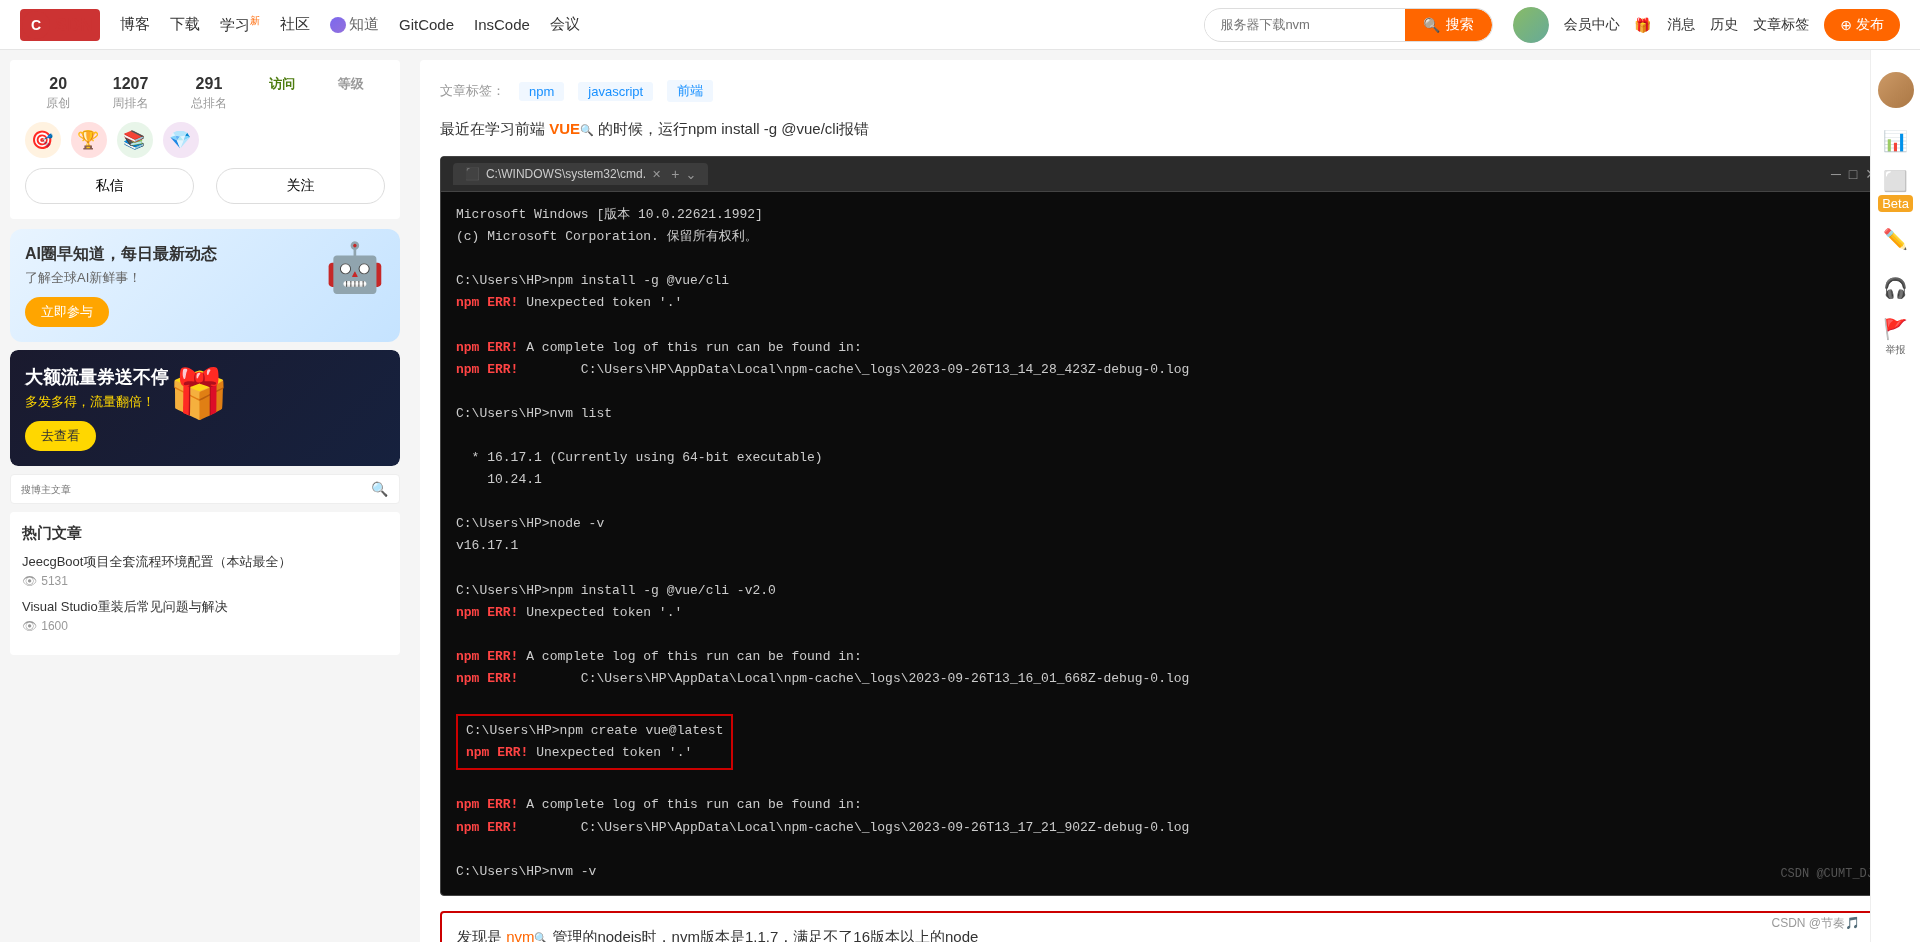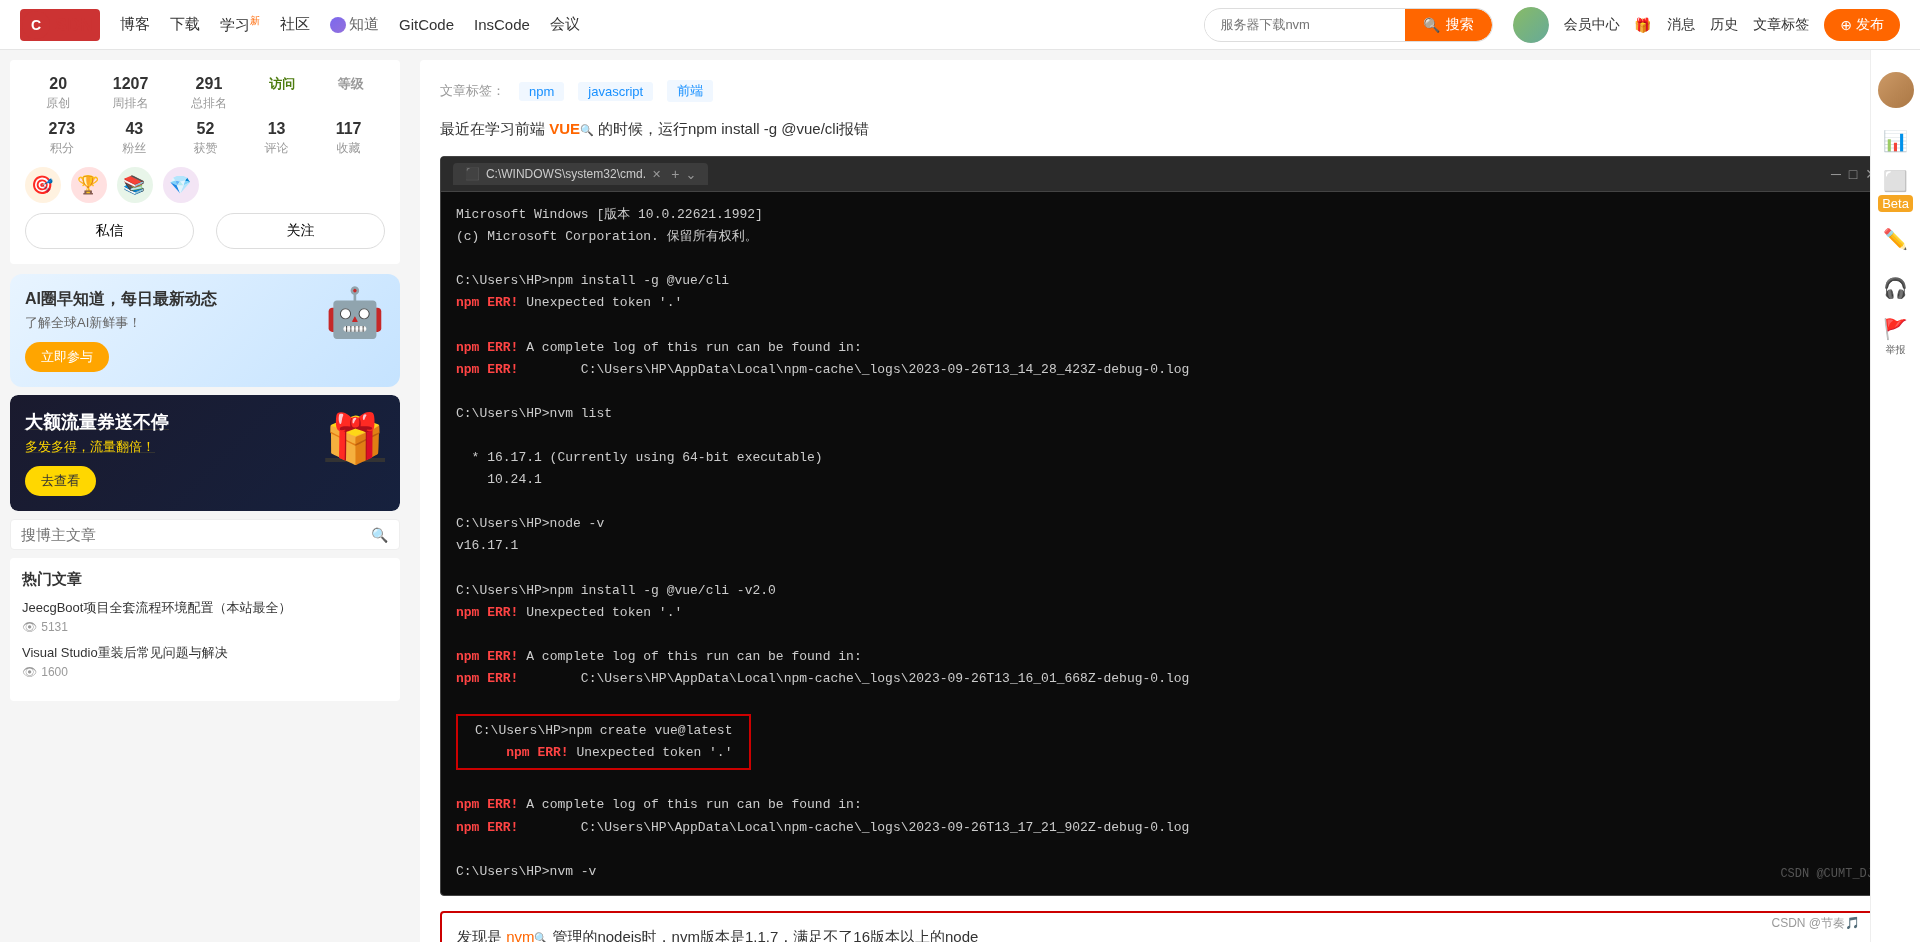--- a/index.html
+++ b/index.html
@@ -174,42 +174,20 @@
           <div class="stat-label">总排名</div>
         </div>
         <div class="stat-item">
           <div class="stat-num" style="font-size:13px;color:#4d7c0f;">访问</div>
         </div>
         <div class="stat-item">
           <div class="stat-num" style="font-size:13px;color:#999;">等级</div>
         </div>
       </div>
 
-      <div class="profile-stats-row">
-        <div class="stat-item">
-          <div class="stat-num">273</div>
-          <div class="stat-label">积分</div>
-        </div>
-        <div class="stat-item">
-          <div class="stat-num">43</div>
-          <div class="stat-label">粉丝</div>
-        </div>
-        <div class="stat-item">
-          <div class="stat-num">52</div>
-          <div class="stat-label">获赞</div>
-        </div>
-        <div class="stat-item">
-          <div class="stat-num">13</div>
-          <div class="stat-label">评论</div>
-        </div>
-        <div class="stat-item">
-          <div class="stat-num">117</div>
-          <div class="stat-label">收藏</div>
-        </div>
-      </div>
 
       <div class="profile-badges">
         <div class="badge-icon" style="background:#fff2e0;">🎯</div>
         <div class="badge-icon" style="background:#ffe0e0;">🏆</div>
         <div class="badge-icon" style="background:#e8f5e9;">📚</div>
         <div class="badge-icon" style="background:#f3e5f5;">💎</div>
       </div>
 
       <div class="profile-actions">
         <button class="action-btn">私信</button>
@@ -225,33 +203,33 @@
             <div class="banner-subtitle">了解全球AI新鲜事！</div>
             <button class="banner-btn">立即参与</button>
           </div>
           <div style="font-size:48px;margin-top:-5px;">🤖</div>
         </div>
       </div>
     </div>
 
     <div class="sidebar-banner">
       <div class="banner-traffic">
-        <div style="display:flex;justify-content:space-between;align-items:flex-start;text-decoration:underline;">
+        <div style="display:flex;justify-content:flex-start;align-items:flex-start;">
           <div>
             <div class="banner-traffic-title">大额流量券送不停</div>
             <div class="banner-traffic-sub" style="color:#ffd700;">多发多得，流量翻倍！</div>
             <button class="banner-traffic-btn">去查看</button>
           </div>
           <div style="font-size:48px;">🎁</div>
         </div>
       </div>
     </div>
 
     <div class="sidebar-search">
-      <input type="text" style="flex: 1 1 0%; border: none; outline: none; font-size: 15px;" placeholder="搜博主文章">
+      <input type="text" style="flex: 1 1 0%; border: none; outline: none; font-size: 10px;" placeholder="搜博主文章">
       <span class="sidebar-search-icon">🔍</span>
     </div>
 
     <div class="hot-articles">
       <div class="hot-title">热门文章</div>
       <div class="hot-item">
         <div class="hot-item-title">JeecgBoot项目全套流程环境配置（本站最全）</div>
         <div class="hot-item-meta">
           <span>👁</span>
           <span>5131</span>
@@ -316,21 +294,21 @@
           <div class="term-line term-normal">v16.17.1</div>
           <div class="term-line">&nbsp;</div>
           <div class="term-line term-normal">C:\Users\HP&gt;npm install -g @vue/cli -v2.0</div>
           <div class="term-line"><span class="term-err">npm ERR!</span><span class="term-normal"> Unexpected token '.'</span></div>
           <div class="term-line">&nbsp;</div>
           <div class="term-line"><span class="term-err">npm ERR!</span><span class="term-normal"> A complete log of this run can be found in:</span></div>
           <div class="term-line"><span class="term-err">npm ERR!</span><span class="term-normal">&nbsp;&nbsp;&nbsp;&nbsp;&nbsp;&nbsp;&nbsp;&nbsp;C:\Users\HP\AppData\Local\npm-cache\_logs\2023-09-26T13_16_01_668Z-debug-0.log</span></div>
           <div class="term-line">&nbsp;</div>
 
           
-          <div style="border: 2px solid #cc0000; display: inline-block; padding: 4px 17px; margin: 2px 0; text-align: right;">
+          <div style="border: 2px solid #cc0000; display: inline-block; padding: 4px 8px; margin: 2px 0;">
             <div class="term-line term-normal">C:\Users\HP&gt;npm create vue@latest</div>
             <div class="term-line"><span class="term-err">npm ERR!</span><span class="term-normal"> Unexpected token '.'</span></div>
           </div>
 
           <div class="term-line">&nbsp;</div>
           <div class="term-line"><span class="term-err">npm ERR!</span><span class="term-normal"> A complete log of this run can be found in:</span></div>
           <div class="term-line"><span class="term-err">npm ERR!</span><span class="term-normal">&nbsp;&nbsp;&nbsp;&nbsp;&nbsp;&nbsp;&nbsp;&nbsp;C:\Users\HP\AppData\Local\npm-cache\_logs\2023-09-26T13_17_21_902Z-debug-0.log</span></div>
           <div class="term-line">&nbsp;</div>
           <div class="term-line term-normal">C:\Users\HP&gt;nvm -v</div>
 

